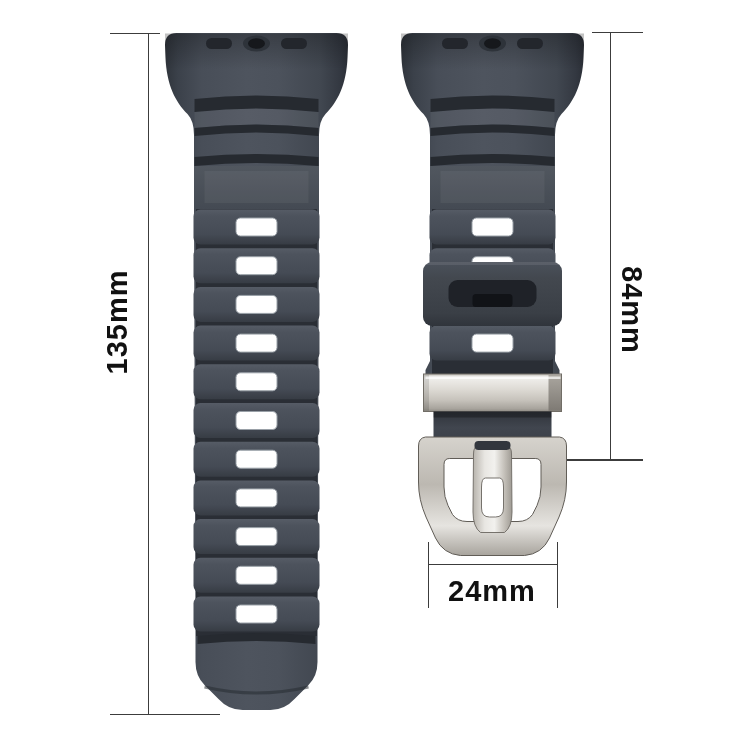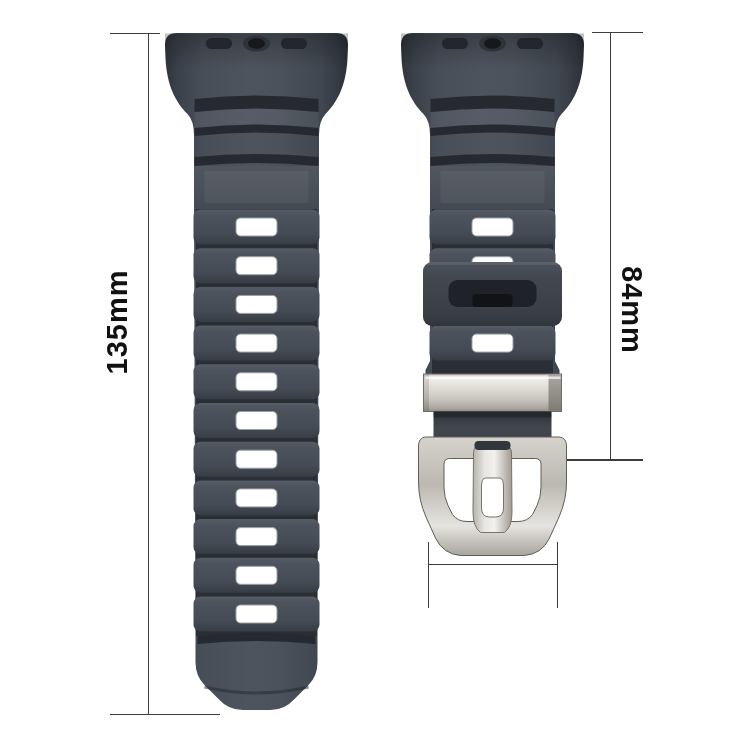--- a/index.html
+++ b/index.html
@@ -200,13 +200,14 @@
   <div class="dl" id="dl-right-line"></div>
   <div class="dl" id="dl-right-tick-top"></div>
   <div class="dl" id="dl-right-tick-bottom"></div>
 
   <div class="dl" id="dl-bottom-line"></div>
   <div class="dl" id="dl-bottom-tick-left"></div>
   <div class="dl" id="dl-bottom-tick-right"></div>
 
   <div class="dim-label" id="label-135">135mm</div>
   <div class="dim-label" id="label-84">84mm</div>
+  <div class="dim-label" id="label-24">24mm</div>
 </div>
 
 </body></html>

